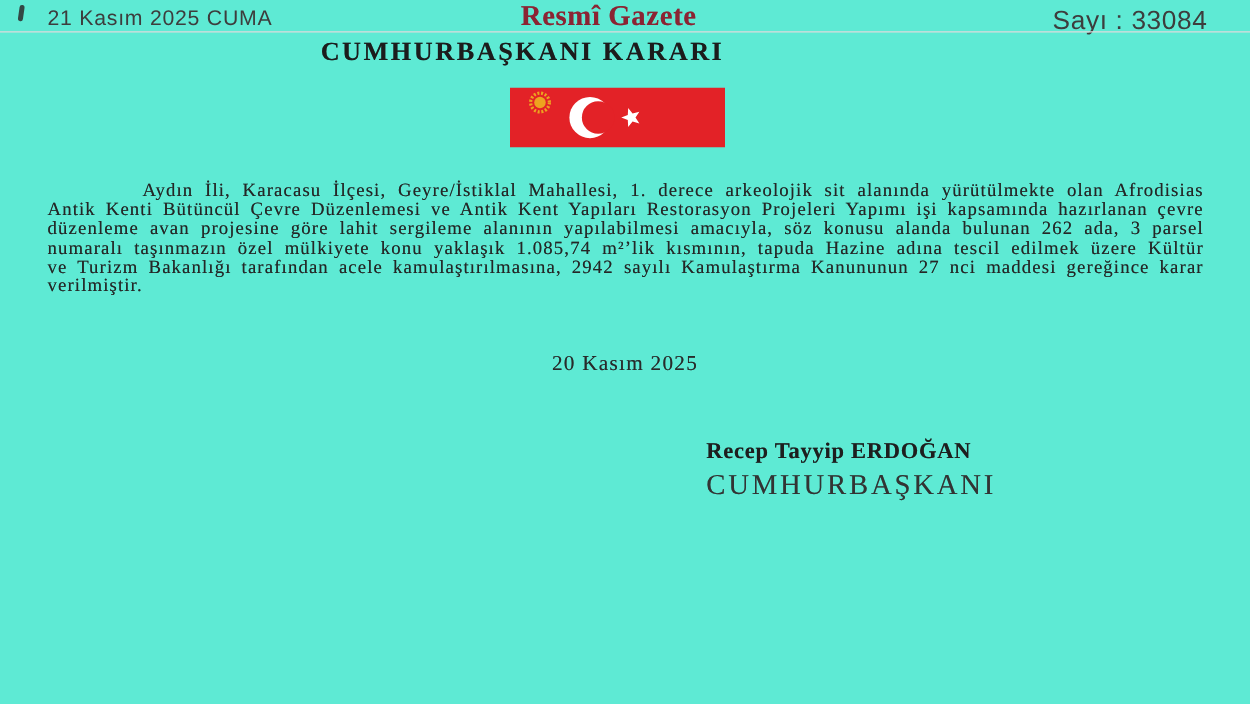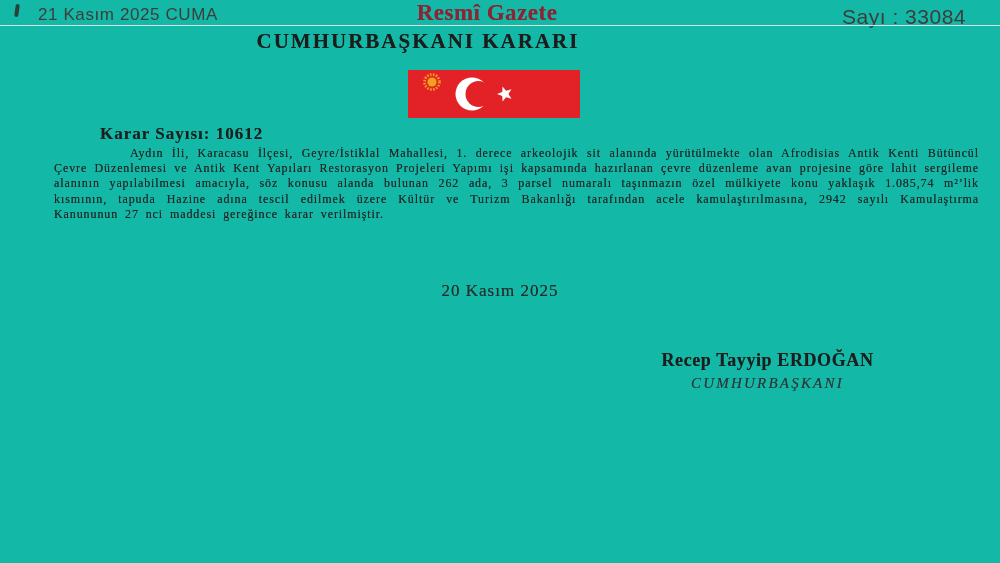--- a/index.html
+++ b/index.html
@@ -1,19 +1,19 @@
 <!DOCTYPE html>
 <html><head>
 <meta charset="utf-8">
 <style>
   html,body{margin:0;padding:0;background:#ffffff;}
   #page{
     position:relative;
     width:1000px;height:563px;
-    background:#14b8a6;
+    background:#5eead4;
     overflow:hidden;
     font-family:"Liberation Serif", serif;
     color:#262626;
   }
   
   .masthead-date{
     position:absolute;left:38px;top:5px;
     font-family:"Liberation Sans", sans-serif;
     font-size:17px;color:#3d3d3d;letter-spacing:.6px;
   }
@@ -45,47 +45,45 @@
   }
   
   .flag-wrap{position:absolute;left:408px;top:70px;width:172px;height:48px;}
   
   .decision-number{
     position:absolute;left:100px;top:124px;
     font-size:17px;font-weight:bold;color:#1e1e1e;letter-spacing:1px;
     text-shadow:0 0 .5px rgba(0,0,0,.45);
   }
   .decision-body{
-    position:absolute;left:54px;top:146px;width:925px;
-    font-size:12px;line-height:15.2px;
+    position:absolute;left:38px;top:146px;width:925px;
+    font-size:15px;line-height:15.2px;
     letter-spacing:.9px;word-spacing:3px;
     text-align:justify;text-indent:76px;
     color:#262626;
     text-shadow:0 0 .4px rgba(0,0,0,.5);
   }
   .decision-date{
     position:absolute;left:0;top:281px;width:1000px;
     text-align:center;
     font-size:17px;letter-spacing:1px;color:#2a2a2a;
     text-shadow:0 0 .4px rgba(0,0,0,.45);
   }
   
   .signature{
     position:absolute;left:565px;top:350px;width:405px;
-    text-align:center;
   }
   .signature-name{
     font-size:18px;font-weight:bold;color:#1e1e1e;letter-spacing:.6px;
     text-shadow:0 0 .5px rgba(0,0,0,.5);
   }
   .signature-title{
     margin-top:4px;
-    font-size:15px;color:#333333;letter-spacing:2.2px;
+    font-size:23px;color:#333333;letter-spacing:2.2px;
     text-shadow:0 0 .4px rgba(0,0,0,.35);
-    font-style:italic;
   }
 </style>
 </head>
 <body>
 
 <div id="page">
 
   <div class="scan-artifact"></div>
   <div class="masthead-date">21 Kasım 2025 CUMA</div>
   <div class="masthead-title" style="color: rgb(139, 36, 51);">Resmî Gazete</div>
@@ -101,21 +99,20 @@
       <circle cx="24" cy="12" r="7.5" fill="none" stroke-width="2.6" stroke-dasharray="1.6 1.4" stroke="#eda31f"></circle>
       <circle cx="24" cy="12" r="4.6" fill="#eda31f"></circle>
 
       <circle cx="64" cy="24" r="16.5" fill="#ffffff"></circle>
       <circle cx="70.5" cy="24" r="13" fill="#e32227"></circle>
 
       <polygon points="89,24 94.25,22 94.53,16.4 98.05,20.8 103.5,19.3 100.4,24 103.5,28.7 98.05,27.2 94.53,31.6 94.25,26" fill="#ffffff"></polygon>
     </svg>
   </div>
 
-  <div class="decision-number">Karar Sayısı: 10612</div>
   <div class="decision-body">Aydın İli, Karacasu İlçesi, Geyre/İstiklal Mahallesi, 1. derece arkeolojik sit alanında yürütülmekte olan Afrodisias Antik Kenti Bütüncül Çevre Düzenlemesi ve Antik Kent Yapıları Restorasyon Projeleri Yapımı işi kapsamında hazırlanan çevre düzenleme avan projesine göre lahit sergileme alanının yapılabilmesi amacıyla, söz konusu alanda bulunan 262 ada, 3 parsel numaralı taşınmazın özel mülkiyete konu yaklaşık 1.085,74 m²’lik kısmının, tapuda Hazine adına tescil edilmek üzere Kültür ve Turizm Bakanlığı tarafından acele kamulaştırılmasına, 2942 sayılı Kamulaştırma Kanununun 27 nci maddesi gereğince karar verilmiştir.</div>
   <div class="decision-date">20 Kasım 2025</div>
 
   <div class="signature">
     <div class="signature-name">Recep Tayyip ERDOĞAN</div>
     <div class="signature-title">CUMHURBAŞKANI</div>
   </div>
 
 </div>
 

